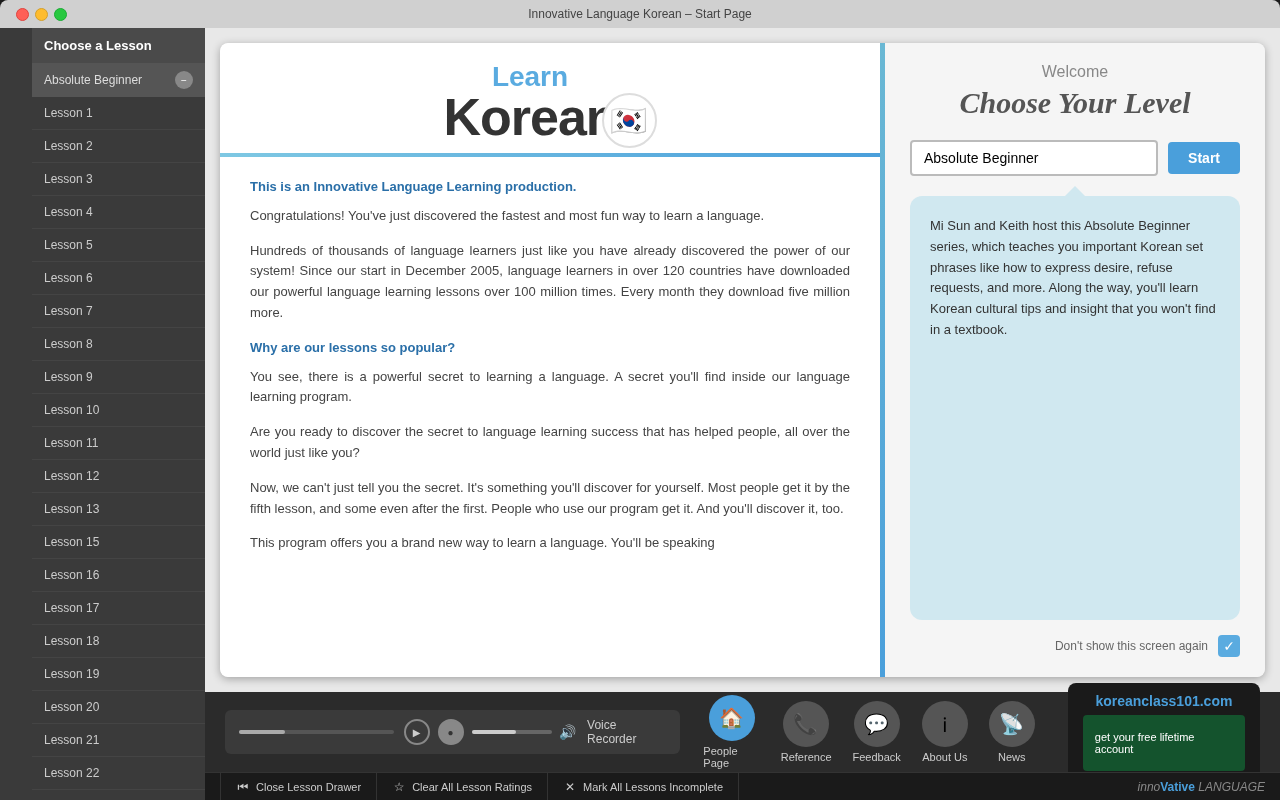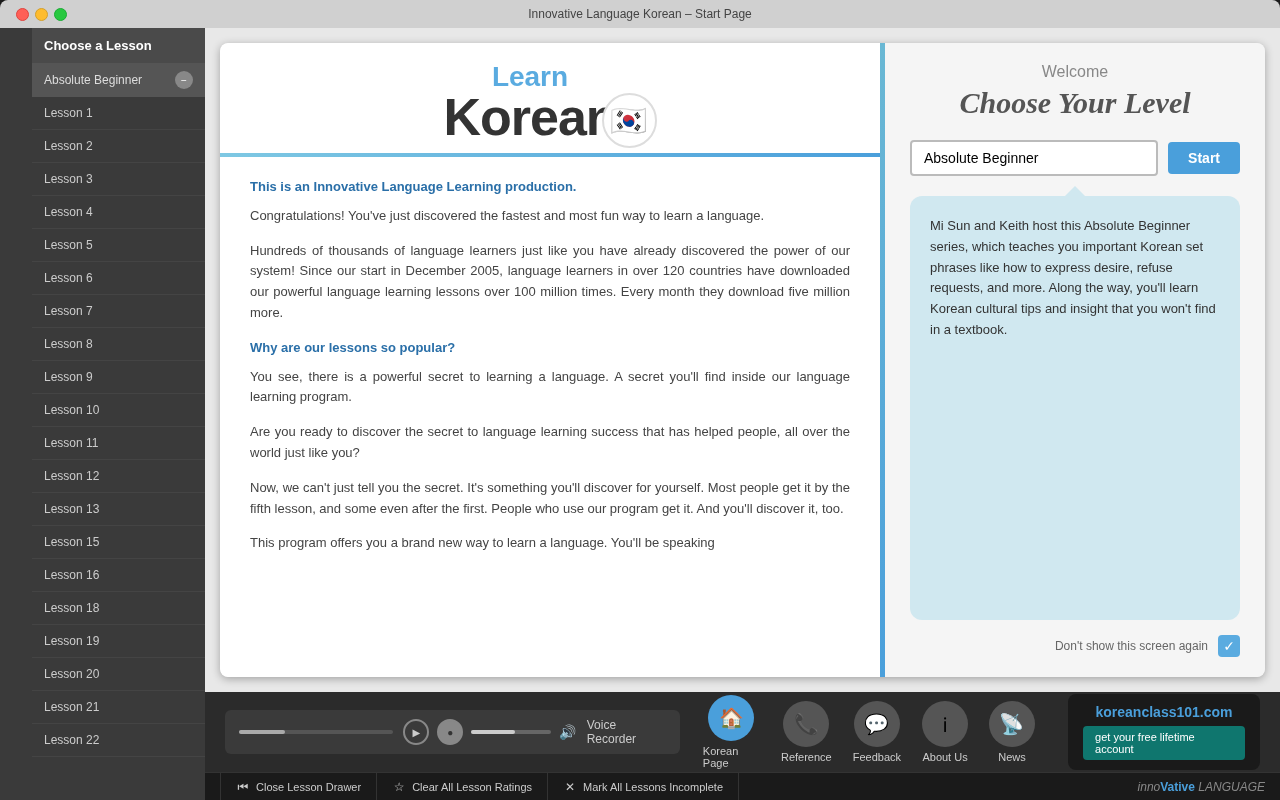--- a/index.html
+++ b/index.html
@@ -369,24 +369,24 @@
       gap: 6px;
       margin-left: 10px;
     }
     .brand-name {
       color: #fff;
       font-size: 14px;
       font-weight: bold;
     }
     .brand-name span { color: #4a9fdb; }
     .brand-cta {
-      background: #0f766e;
+      background: #14532d;
       color: #fff;
       font-size: 11px;
-      padding: 5px 12px;
+      padding: 16px 12px;
       border-radius: 4px;
       cursor: pointer;
     }
 
     
     .footer-bar {
       height: 28px;
       background: #1a1a1a;
       display: flex;
       align-items: center;
@@ -448,20 +448,21 @@
         <div class="sidebar-item">Lesson 6</div>
         <div class="sidebar-item">Lesson 7</div>
         <div class="sidebar-item">Lesson 8</div>
         <div class="sidebar-item">Lesson 9</div>
         <div class="sidebar-item">Lesson 10</div>
         <div class="sidebar-item">Lesson 11</div>
         <div class="sidebar-item">Lesson 12</div>
         <div class="sidebar-item">Lesson 13</div>
         <div class="sidebar-item">Lesson 15</div>
         <div class="sidebar-item">Lesson 16</div>
+        <div class="sidebar-item">Lesson 17</div>
         <div class="sidebar-item">Lesson 18</div>
         <div class="sidebar-item">Lesson 19</div>
         <div class="sidebar-item">Lesson 20</div>
         <div class="sidebar-item">Lesson 21</div>
         <div class="sidebar-item">Lesson 22</div>
       </div>
   </div>
 
   <div class="main-area">
 
@@ -532,21 +533,21 @@
             <div class="volume-fill"></div>
           </div>
           <span style="color:#888; font-size:14px;">🔊</span>
         </div>
         <span class="recorder-label">Voice Recorder</span>
       </div>
 
       <div class="nav-icons" id="nav-icons">
       <div class="nav-icon-item">
             <div class="nav-icon-circle nav-icon-active" style="font-size: 20px;">🏠</div>
-            <div class="nav-icon-label">Korean Page</div>
+            <div class="nav-icon-label">People Page</div>
           </div>
           <div class="nav-icon-item">
             <div class="nav-icon-circle nav-icon-normal" style="font-size: 20px;">📞</div>
             <div class="nav-icon-label">Reference</div>
           </div>
           <div class="nav-icon-item">
             <div class="nav-icon-circle nav-icon-normal" style="font-size: 20px;">💬</div>
             <div class="nav-icon-label">Feedback</div>
           </div>
           <div class="nav-icon-item">

